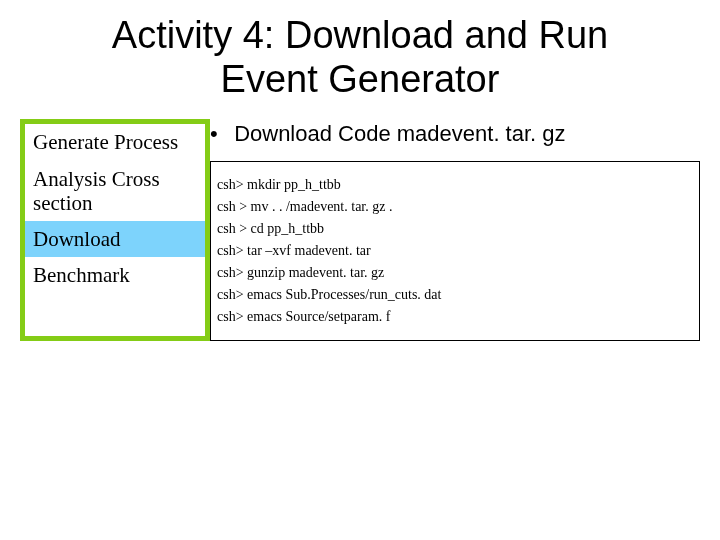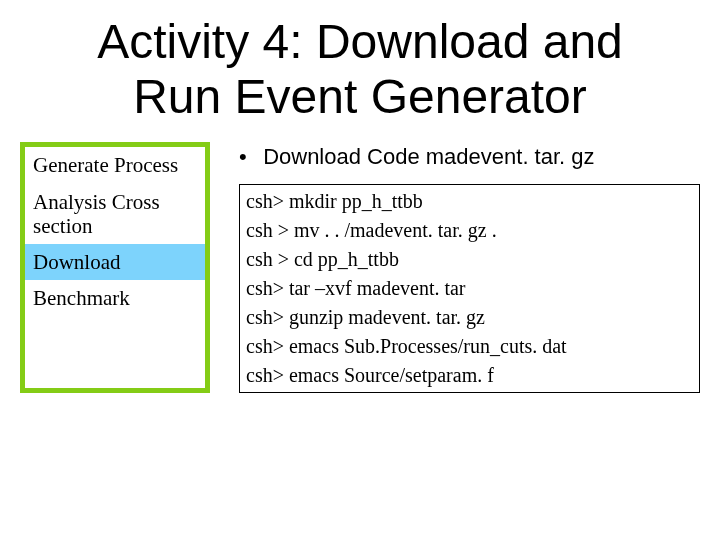--- a/index.html
+++ b/index.html
@@ -1,25 +1,25 @@
 <!DOCTYPE html>
 <html><head>
 <meta charset="utf-8">
 <style>
 html,body{margin:0;padding:0;width:720px;height:540px;background:#fff;font-family:Arial,Helvetica,sans-serif;color:#000}
 .slide{width:720px;height:540px;position:relative;box-sizing:border-box;padding:0}
-.title{font-size:48px;text-align:center;margin:14px 60px 18px 60px;line-height:1.15;font-weight:normal}
+.title{font-size:38px;text-align:center;margin:14px 60px 18px 60px;line-height:1.15;font-weight:normal}
 .body{display:flex;padding:0 20px}
 .left{width:180px;flex-shrink:0;border:5px solid #84cc16;padding:0}
 .step{padding:6px 8px 6px 8px;font-family:"Times New Roman",serif;font-size:21px;line-height:1.15}
 .step.hl{background:#7dd3fc}
-.right{flex:1;margin-left:29px}
+.right{flex:1;margin-left:0}
 .bullet{font-size:22px;margin:2px 0 14px 0}
 .bullet .dot{display:inline-block;width:18px}
-.termbox{border:1px solid #000;padding:2px 6px;font-family:"Times New Roman",serif;font-size:20px}
+.termbox{border:1px solid #000;padding:12px 6px;font-family:"Times New Roman",serif;font-size:14px}
 .termbox div{padding:3px 0}
 </style>
 </head>
 <body>
 
 <div class="slide">
   <div class="title">Activity 4: Download and Run Event Generator</div>
   <div class="body">
 
     <div class="left">

